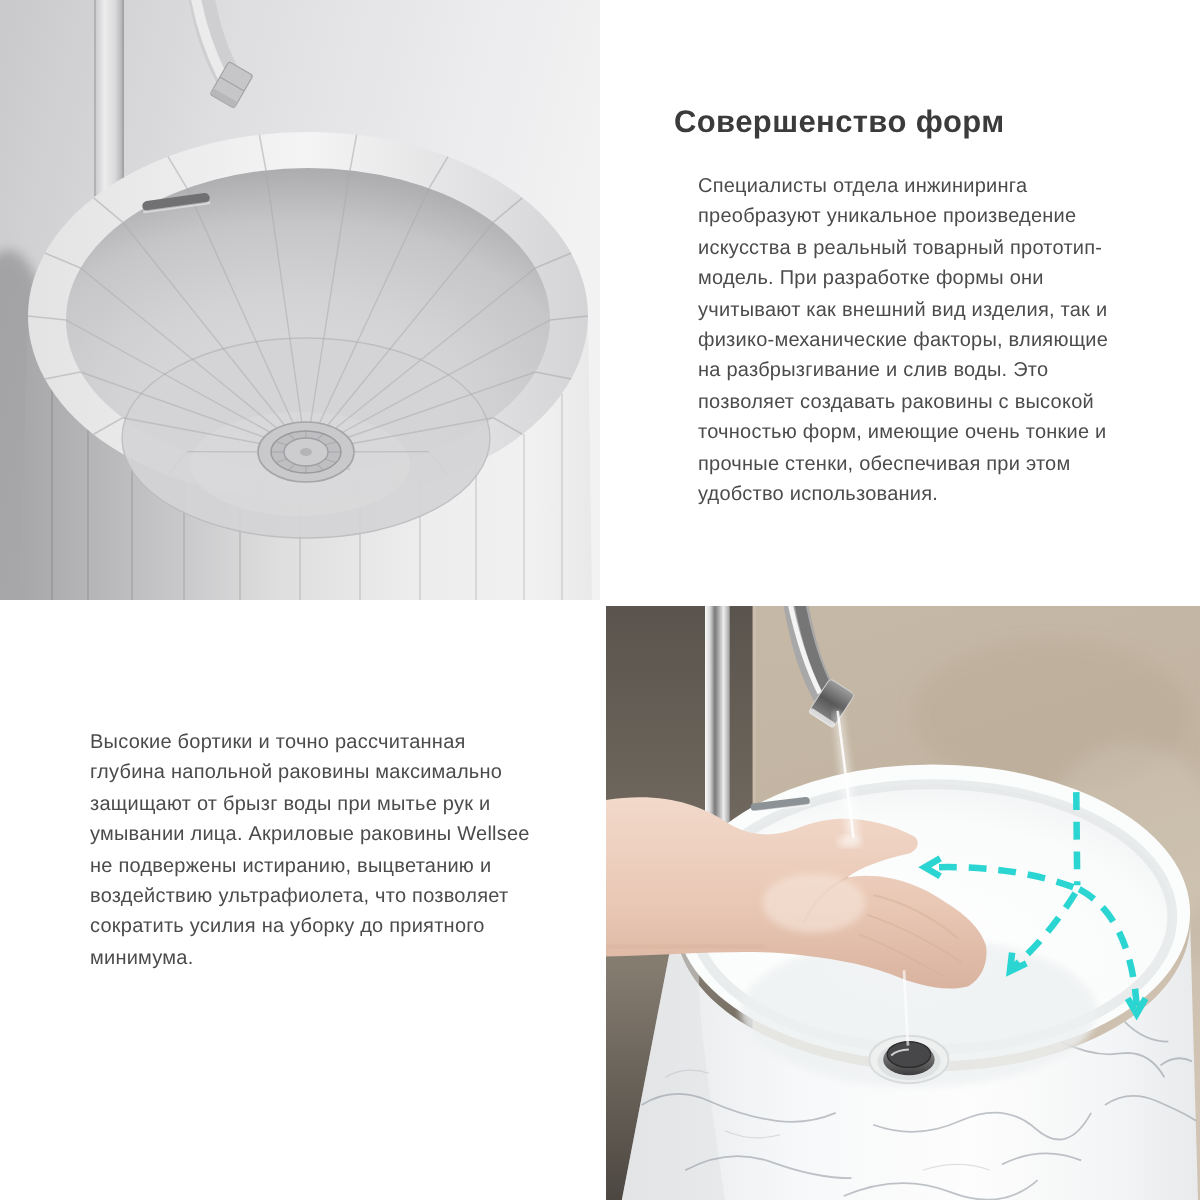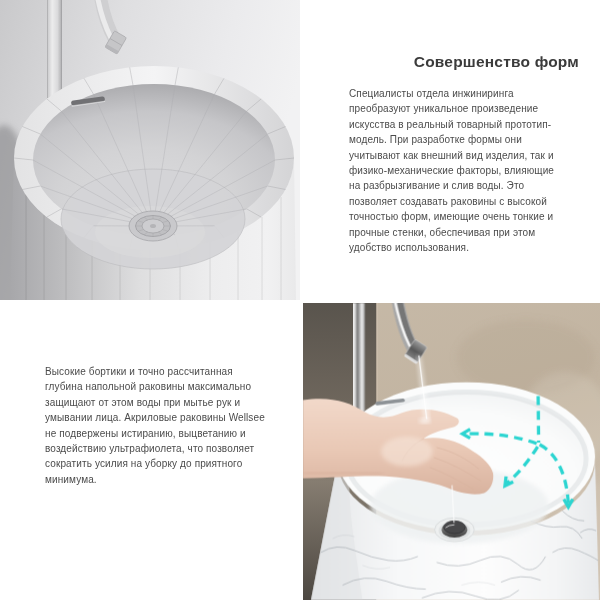--- a/index.html
+++ b/index.html
@@ -6,21 +6,21 @@
   body{width:600px;height:600px;background:#ffffff;overflow:hidden;
        font-family:"Liberation Sans","DejaVu Sans",sans-serif;}
   .page{position:relative;width:600px;height:600px;background:#ffffff;}
   .figure{position:absolute;overflow:hidden;}
   .figure svg{display:block;}
   #fig-render{left:0;top:0;width:300px;height:300px;}
   #fig-photo{left:303px;top:303px;width:297px;height:297px;}
   .text-block{position:absolute;}
   #tb-perfection{left:337px;top:52px;width:242px;}
   #tb-comfort{left:33px;top:352px;width:252px;}
-  .tb-heading{font-size:15.5px;font-weight:bold;color:#3b3b3b;text-align:right;
+  .tb-heading{font-size:15.5px;font-weight:bold;color:#3b3b3b;text-align:left;
               letter-spacing:.2px;line-height:19px;margin:0 0 15px 0;}
   .tb-body{font-size:10px;font-weight:500;color:#4b4b4b;line-height:15.4px;
            letter-spacing:.12px;text-align:left;margin:12px;}
 </style>
 </head>
 <body>
 
 <div class="page">
 
   <div class="figure" id="fig-render">
@@ -171,21 +171,21 @@
       </g>
     </svg>
   </div>
 
   <div class="text-block" id="tb-perfection">
     <h3 class="tb-heading">Совершенство форм</h3>
     <p class="tb-body">Специалисты отдела инжиниринга преобразуют уникальное произведение искусства в реальный товарный прототип-модель. При разработке формы они учитывают как внешний вид изделия, так и физико-механические факторы, влияющие на разбрызгивание и слив воды. Это позволяет создавать раковины с высокой точностью форм, имеющие очень тонкие и прочные стенки, обеспечивая при этом удобство использования.</p>
   </div>
 
   <div class="text-block" id="tb-comfort">
-    <p class="tb-body">Высокие бортики и точно рассчитанная глубина напольной раковины максимально защищают от этом воды при мытье рук и умывании лица. Акриловые раковины Wellsee не подвержены истиранию, выцветанию и воздействию ультрафиолета, что позволяет сократить усилия на уборку до приятного минимума.</p>
+    <p class="tb-body">Высокие бортики и точно рассчитанная глубина напольной раковины максимально защищают от брызг воды при мытье рук и умывании лица. Акриловые раковины Wellsee не подвержены истиранию, выцветанию и воздействию ультрафиолета, что позволяет сократить усилия на уборку до приятного минимума.</p>
   </div>
 
   <div class="figure" id="fig-photo">
     <svg viewBox="0 0 300 300" width="297" height="297">
       <defs>
         <linearGradient id="wallg" x1="0" y1="0" x2="0.3" y2="1">
           <stop offset="0" stop-color="#c6b9a7"></stop>
             <stop offset="0.5" stop-color="#c2b4a1"></stop>
           <stop offset="1" stop-color="#cfc2b1"></stop>
         </linearGradient>

